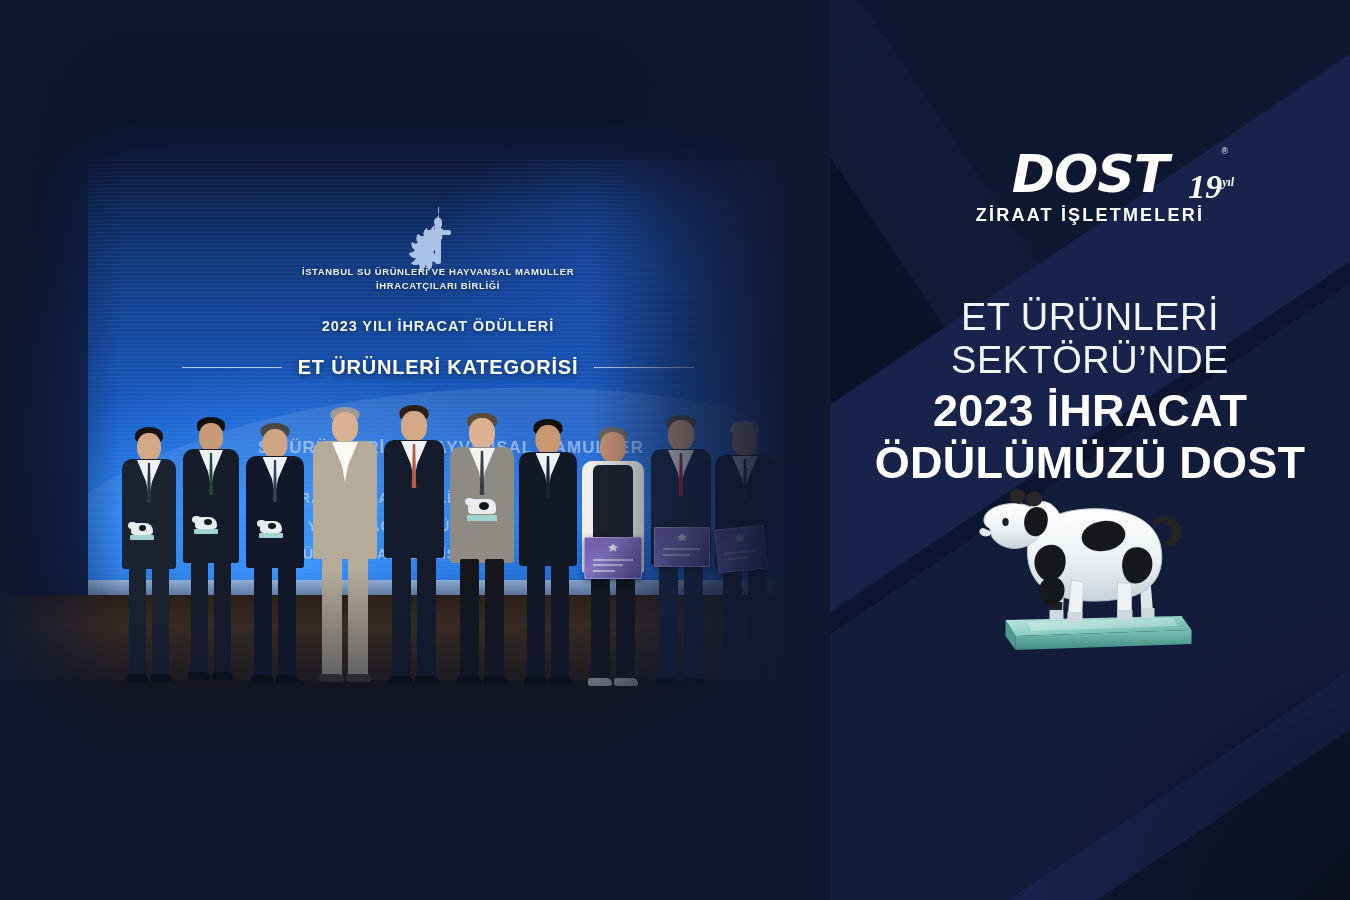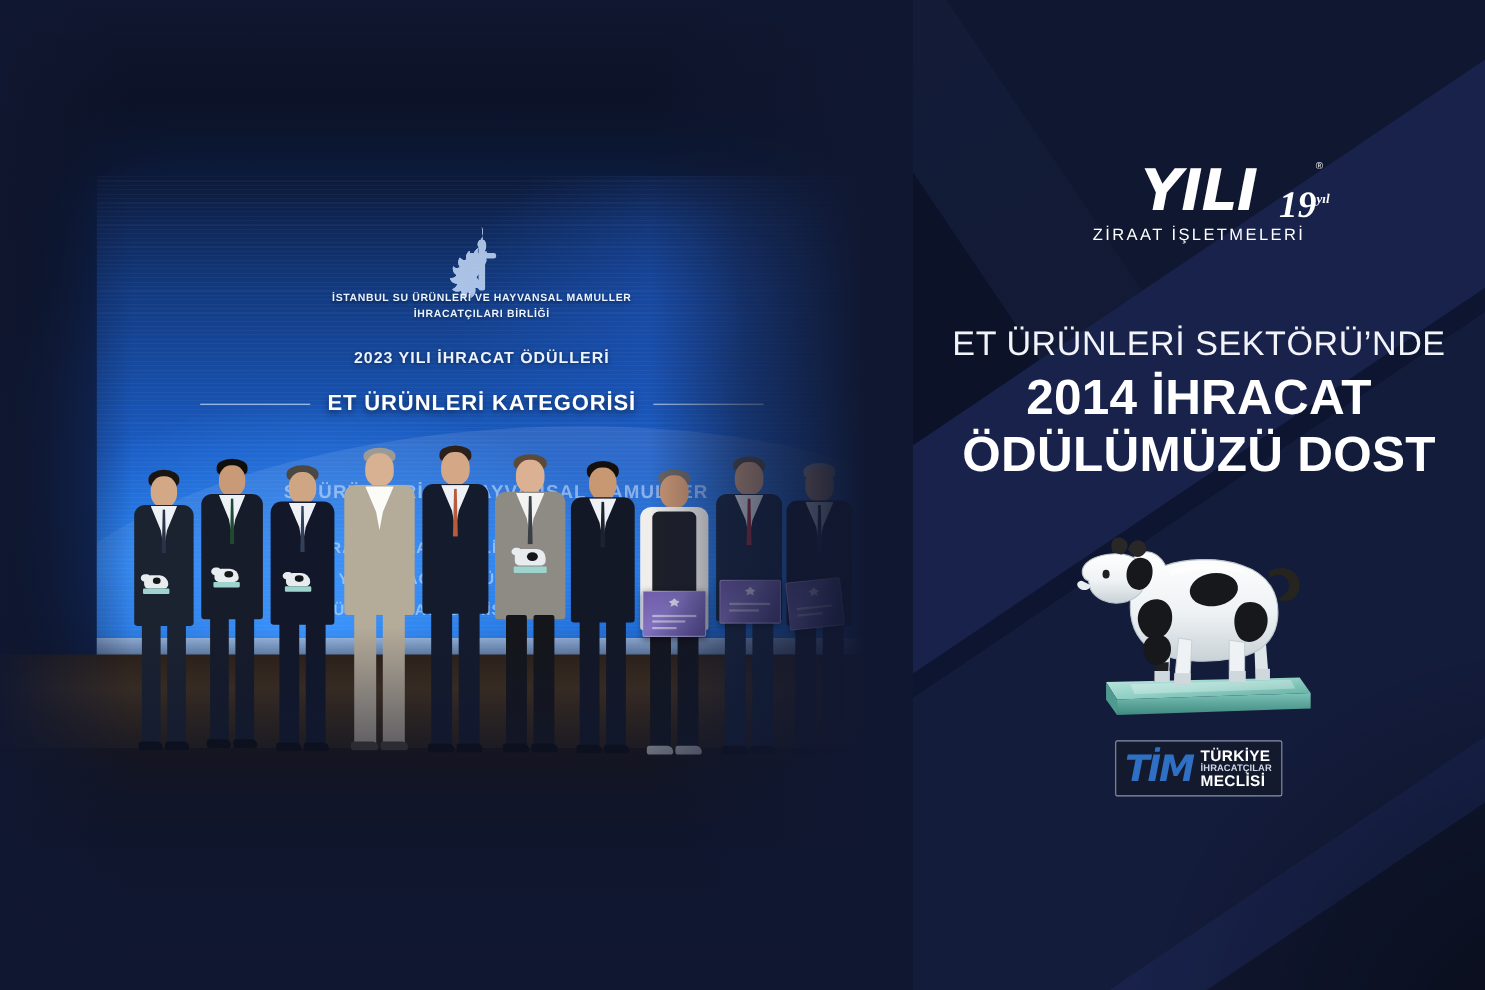--- a/index.html
+++ b/index.html
@@ -275,31 +275,31 @@
     color:#ffffff; font-size:34px; line-height:1;
   }
   .dost-yil sup {
     font-size:12px; font-style:italic; vertical-align:super;
   }
   .dost-reg {
     position:absolute; right:-60px; top:-2px;
     font-size:9px; color:#ffffff;
   }
   .dost-sub {
-    margin-top:5px; font-size:15px; font-weight:400;
+    margin-top:5px; font-size:18px; font-weight:700;
     letter-spacing:2.2px; color:#ffffff;
   }
 
   
   .headline {
     position:absolute; left:0; right:0; top:296px; text-align:center;
     color:#ffffff;
   }
   .hl-1 {
-    font-size:31px; font-weight:400; letter-spacing:.5px; line-height:1.12;
+    font-size:38px; font-weight:400; letter-spacing:.5px; line-height:1.12;
     color:#f2f4f9;
   }
   .hl-2 {
     font-size:45px; font-weight:800; letter-spacing:.2px; line-height:1.16;
     margin-top:4px;
   }
   .hl-3 {
     font-size:45px; font-weight:800; letter-spacing:.2px; line-height:1.16;
   }
 
@@ -601,30 +601,30 @@
       <div class="photo-fade-left"></div>
       <div class="photo-fade-bottom"></div>
       <div class="photo-fade-right"></div>
     </div>
   </div>
 
   <div class="right-col">
 
     <div class="dost-logo">
       <div class="dost-row">
-        <span class="dost-word">YILI</span>
+        <span class="dost-word">DOST</span>
         <span class="dost-reg">®</span>
         <span class="dost-yil"><span>19</span><sup>yıl</sup></span>
       </div>
       <div class="dost-sub">ZİRAAT İŞLETMELERİ</div>
     </div>
 
     <div class="headline">
       <div class="hl-1">ET ÜRÜNLERİ SEKTÖRÜ’NDE</div>
-      <div class="hl-2">2014 İHRACAT</div>
+      <div class="hl-2">2023 İHRACAT</div>
       <div class="hl-3">ÖDÜLÜMÜZÜ DOST</div>
     </div>
 
     <div class="trophy">
       <svg class="cow-svg" viewBox="0 0 245 190">
         <defs>
           <linearGradient id="bodyG" x1="0" y1="0" x2="0" y2="1">
             <stop offset="0%" stop-color="#ffffff"></stop>
             <stop offset="55%" stop-color="#eef2f4"></stop>
             <stop offset="100%" stop-color="#c9d2d7"></stop>
@@ -683,24 +683,16 @@
         <rect x="82" y="140" width="14" height="10" fill="#cfd8dc"></rect>
         <rect x="174" y="138" width="13" height="10" fill="#cfd8dc"></rect>
 
         <path d="M96 48 C120 40 150 42 170 52 C150 48 120 46 96 54 Z" fill="#ffffff" opacity=".6"></path>
       </svg>
     </div>
 
     <div class="bottom-logos">
 
 
-      <div class="tim">
-        <span class="tim-mark">TİM</span>
-        <span class="tim-txt">
-          <span class="tim-l1">TÜRKİYE</span>
-          <span class="tim-l2">İHRACATÇILAR</span>
-          <span class="tim-l3">MECLİSİ</span>
-        </span>
-      </div>
 
     </div>
   </div>
 </div>
 
 </body></html>

